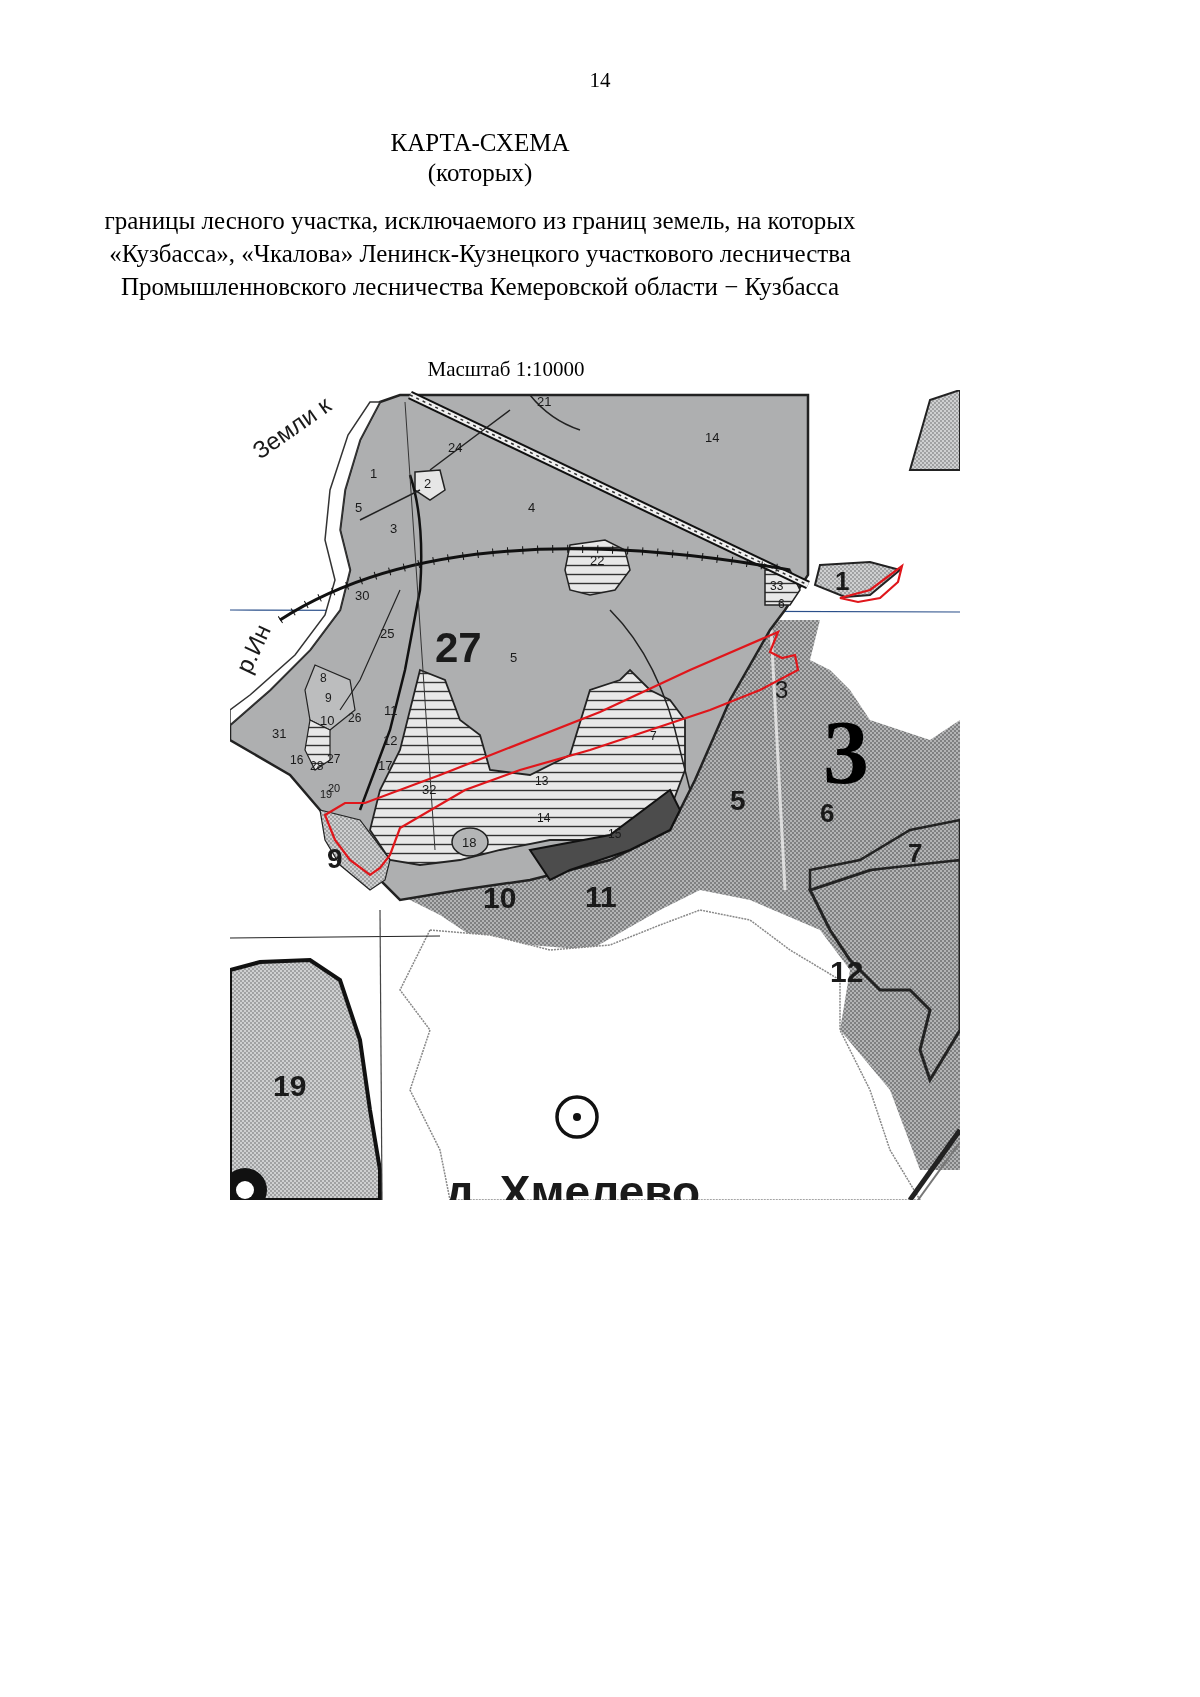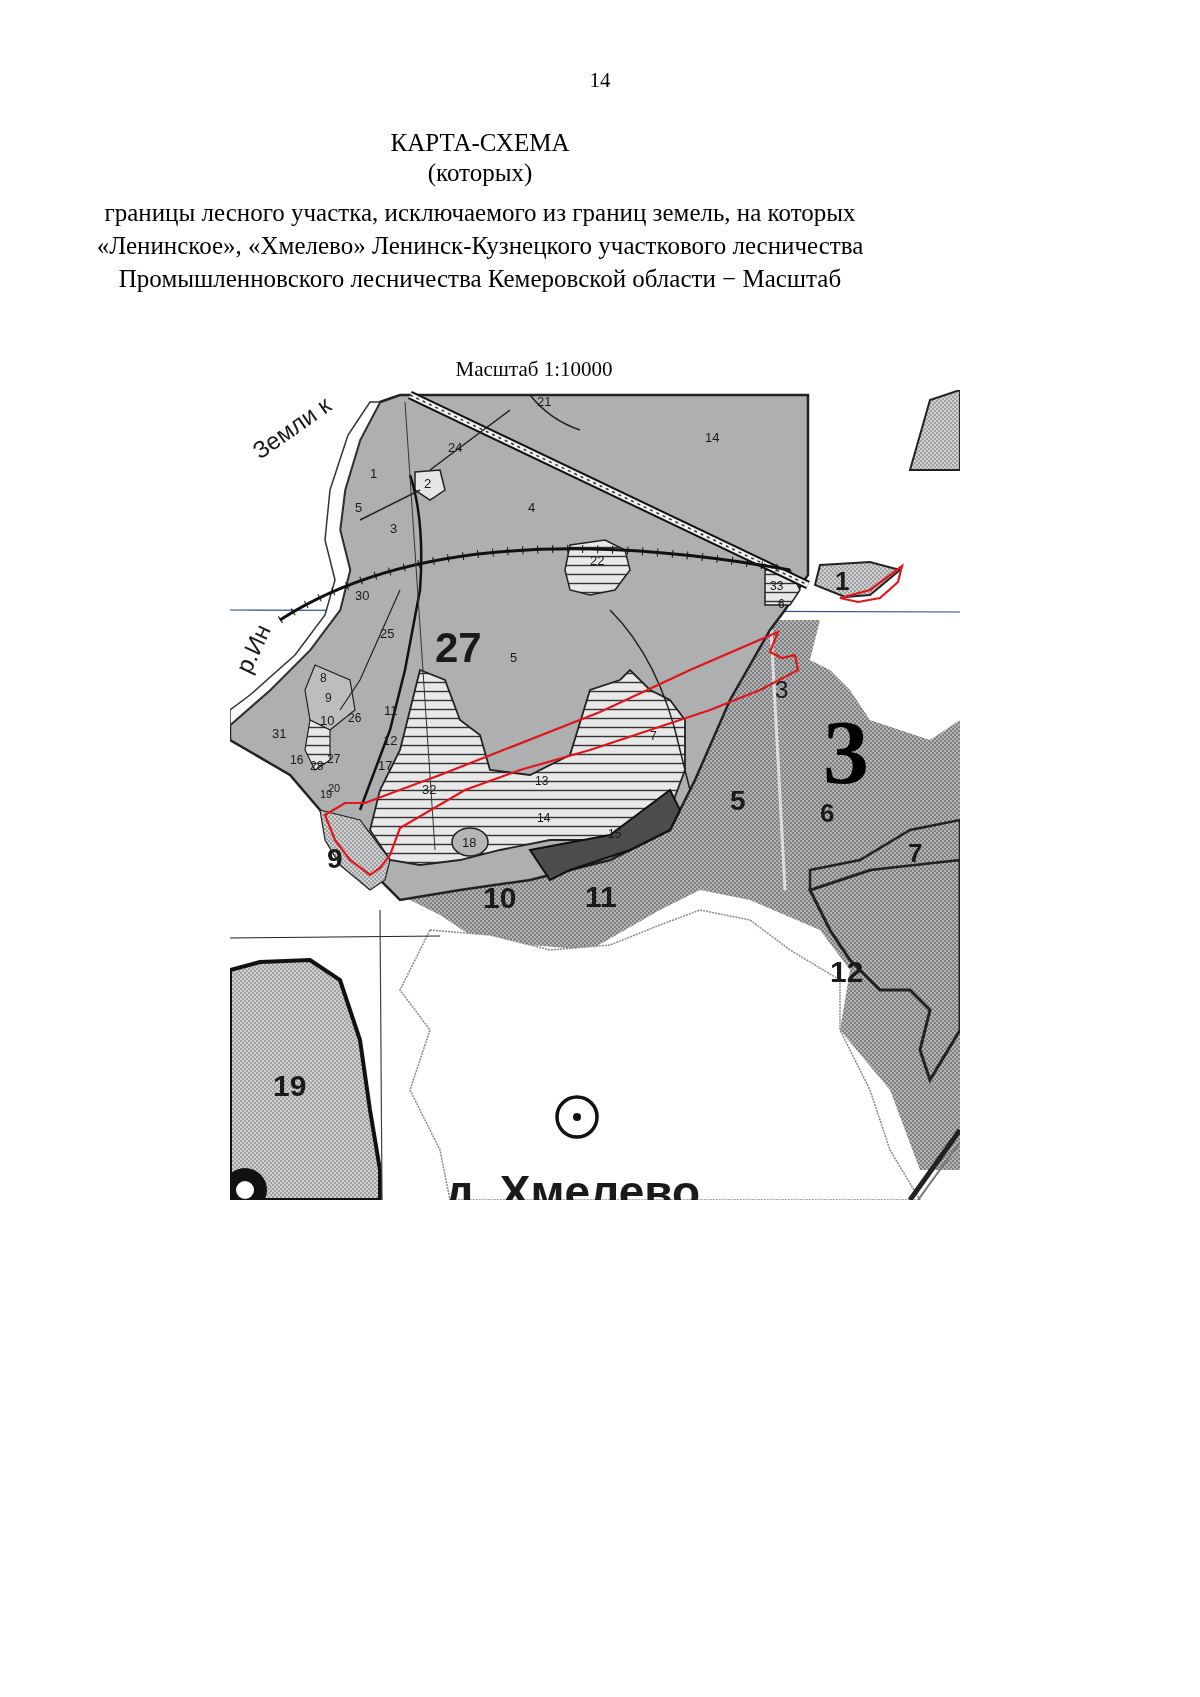--- a/index.html
+++ b/index.html
@@ -2,39 +2,39 @@
 <html><head>
 <meta charset="utf-8">
 <style>
   html, body { margin: 0; padding: 0; background: #ffffff; }
   body { width: 1200px; height: 1697px; position: relative; overflow: hidden;
          font-family: "Liberation Serif", "DejaVu Serif", serif; color: #000; }
   .page-number { position: absolute; top: 68px; left: 0; width: 1200px; text-align: center; font-size: 21px; }
   .title-block { position: absolute; top: 128px; left: 0; width: 960px; text-align: center; }
   .title { font-size: 25px; line-height: 30px; }
   .subtitle { font-size: 25px; line-height: 30px; }
-  .desc { font-size: 25px; line-height: 33px; margin-top: 8px; }
-  .scale { position: absolute; top: 357px; left: 0; width: 1012px; text-align: center; font-size: 21px; padding-left: 28px; }
+  .desc { font-size: 25px; line-height: 33px; margin-top: 16px; }
+  .scale { position: absolute; top: 357px; left: 0; width: 1012px; text-align: center; font-size: 21px; }
   .map { position: absolute; left: 230px; top: 390px; width: 730px; height: 810px; }
   .map svg { display: block; }
   .lbl { font-family: "Liberation Sans", "DejaVu Sans", sans-serif; fill: #1a1a1a; }
   .big3 { font-family: "Liberation Serif", "DejaVu Serif", serif; font-weight: bold; fill: #000; }
 </style>
 </head>
 <body>
 
 <div class="page-number">14</div>
 
 <div class="title-block">
   <div class="title">КАРТА-СХЕМА</div>
   <div class="subtitle">(которых)</div>
   <div class="desc">
     <div>границы лесного участка, исключаемого из границ земель, на которых</div>
-    <div>«Ленинское», «Хмелево» Ленинск-Кузнецкого участкового лесничества</div>
-    <div>Промышленновского лесничества Кемеровской области − Масштаб</div>
+    <div>«Кузбасса», «Чкалова» Ленинск-Кузнецкого участкового лесничества</div>
+    <div>Промышленновского лесничества Кемеровской области − Кузбасса</div>
   </div>
 </div>
 
 <div class="scale">Масштаб 1:10000</div>
 
 <div class="map">
   <svg width="730" height="810" viewBox="0 0 730 810" xmlns="http://www.w3.org/2000/svg">
     <defs>
       <pattern id="hatch" width="10" height="9" patternUnits="userSpaceOnUse">
         <rect width="10" height="9" fill="#e8e8e8"></rect>

